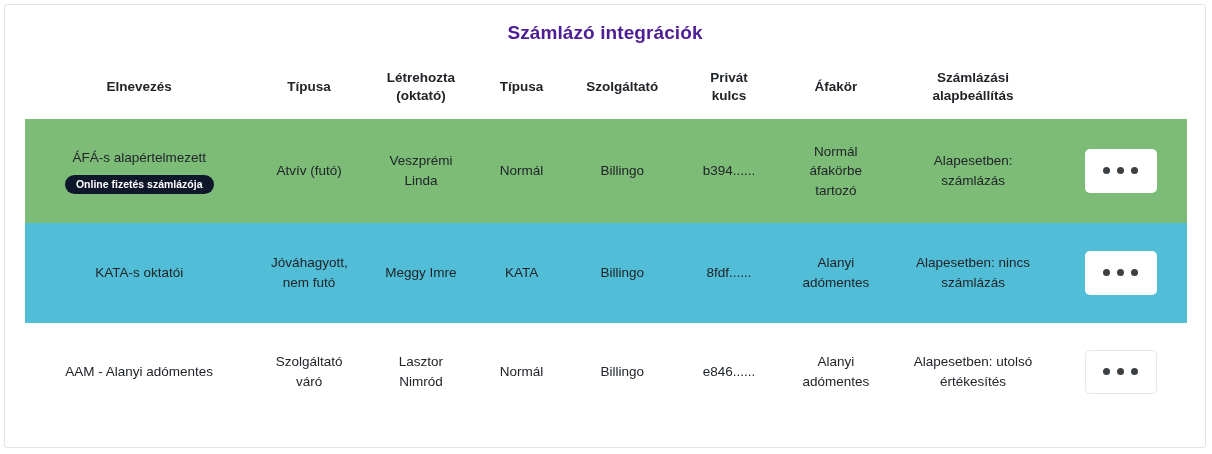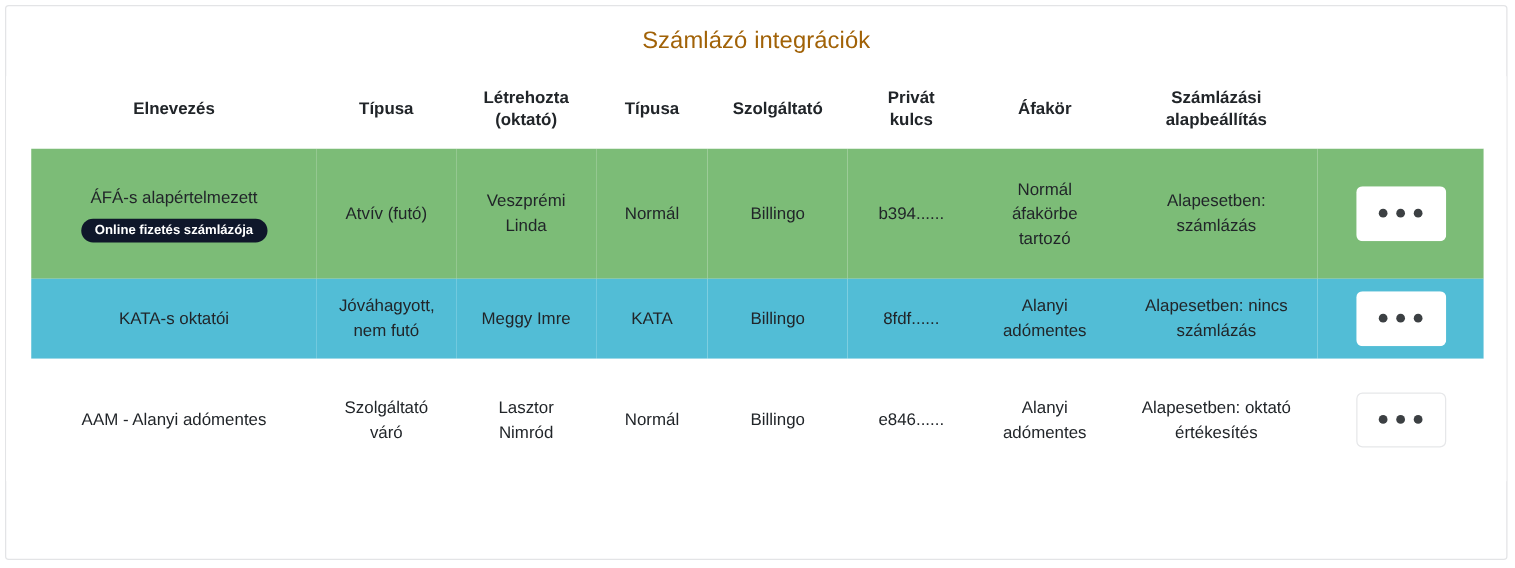--- a/index.html
+++ b/index.html
@@ -24,22 +24,22 @@
     background: #ffffff;
     border: 1px solid #e3e4e6;
     border-radius: 3px;
     box-sizing: border-box;
     overflow: hidden;
   }
 
   .card-title {
     text-align: center;
     font-size: 19px;
-    font-weight: normal;
-    color: #a16207;
+    font-weight: bold;
+    color: #4c1d95;
     padding-top: 17px;
     letter-spacing: 0.1px;
   }
 
   .table-wrap {
     position: absolute;
     left: 0;
     top: 56px;
     right: 0;
     bottom: 0;
@@ -83,21 +83,21 @@
   .c-bill   { width: 160px; }
   .c-act    { width: 130px; }
 
   
   tr.row { height: 98px; }
   tr.row.green td { background: #7cbc77; }
   tr.row.cyan  td { background: #52bdd6; }
   tr.row.plain td { background: #ffffff; }
 
   tr.row.green { height: 104px; }
-  tr.row.cyan  { height: 64px; }
+  tr.row.cyan  { height: 100px; }
   tr.row.plain { height: 98px; }
 
   
   tr.row td:first-child { padding-left: 22px; }
   tr.row td:last-child  { padding-right: 0px; }
 
   .gutter-l, .gutter-r { width: 20px; background: #ffffff !important; padding: 0 !important; }
 
   td.name-cell {
     text-align: left;
@@ -252,21 +252,21 @@
           <td class="gutter-l"></td>
           <td class="name-cell">
             <span class="name-text">AAM - Alanyi adómentes</span>
           </td>
           <td>Szolgáltató váró</td>
           <td>Lasztor Nimród</td>
           <td>Normál</td>
           <td>Billingo</td>
           <td>e846......</td>
           <td>Alanyi adómentes</td>
-          <td>Alapesetben: oktató értékesítés</td>
+          <td>Alapesetben: utolsó értékesítés</td>
           <td>
             <span class="kebab">
               <span class="dot"></span>
               <span class="dot"></span>
               <span class="dot"></span>
             </span>
           </td>
           <td class="gutter-r"></td>
         </tr>
 

